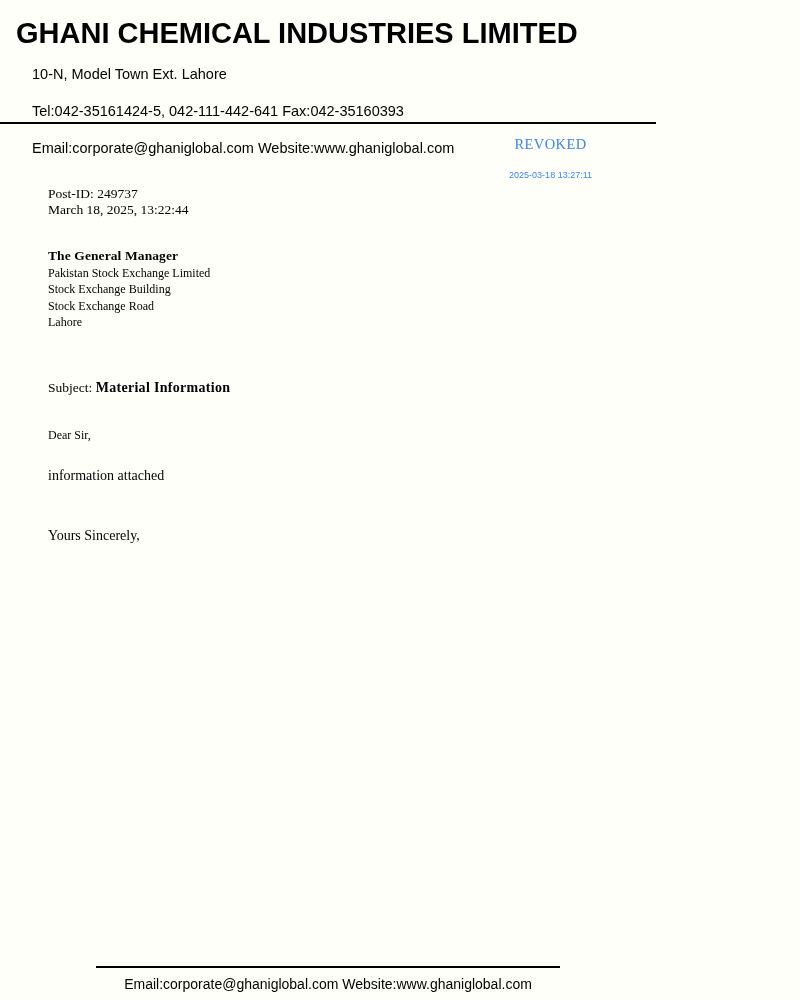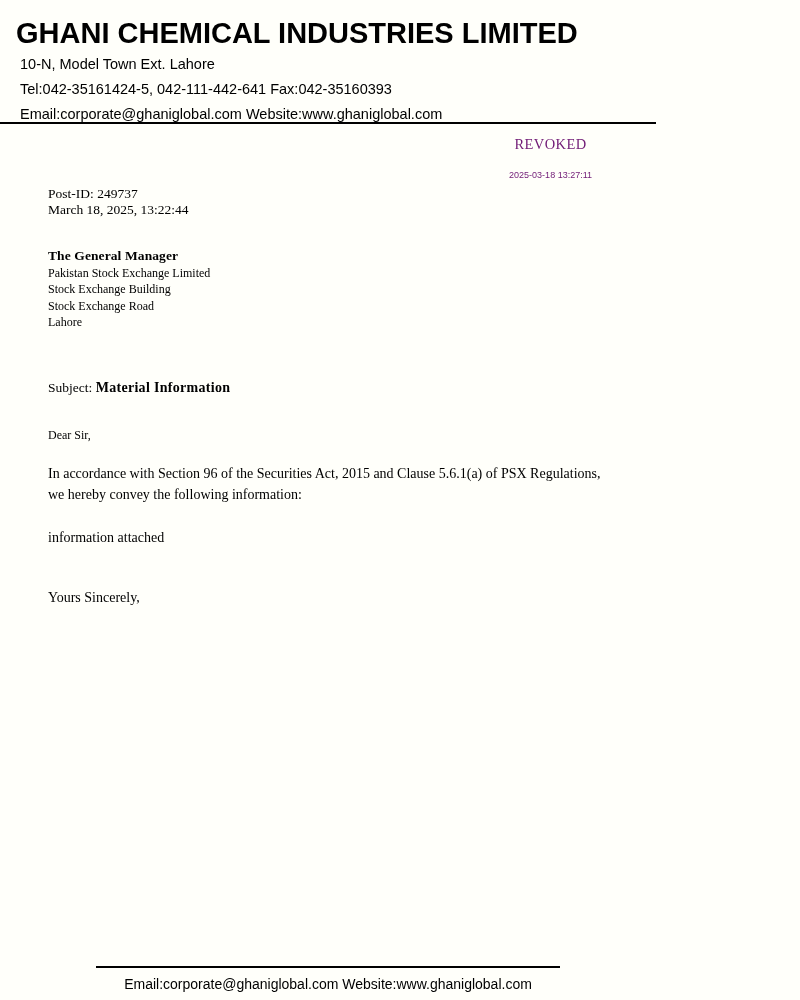--- a/index.html
+++ b/index.html
@@ -32,40 +32,40 @@
     font-size: 29px;
     letter-spacing: 0px;
     line-height: 1.05;
     margin: 0 0 6px 0;
     white-space: nowrap;
   }
   .addr-line {
     font-family: "Liberation Sans", sans-serif;
     font-size: 14.5px;
     line-height: 1.42;
-    margin: 4px;
+    margin: 16px;
     white-space: nowrap;
   }
 
   .header-rule {
     position: absolute;
     left: 0;
     right: 0;
     top: 122px;
     border-top: 2px solid #000;
     height: 0;
   }
 
   
   .revoked-block {
     position: absolute;
     right: 64px;
     top: 136px;
     text-align: center;
-    color: #701a75;
+    color: #3b82f6;
   }
   .revoked-title {
     font-family: "Liberation Serif", serif;
     font-size: 14.5px;
     line-height: 1.2;
     letter-spacing: 0.4px;
   }
   .revoked-time {
     font-family: "Liberation Sans", sans-serif;
     font-size: 9px;
@@ -180,21 +180,20 @@
       <div class="line">Lahore</div>
     </div>
 
     <div class="subject">
       <span class="label">Subject:</span>
       <span class="value">Material Information</span>
     </div>
 
     <div class="salutation">Dear Sir,</div>
 
-    <div class="para">In accordance with Section 96 of the Securities Act, 2015 and Clause 5.6.1(a) of PSX Regulations, we hereby convey the following information:</div>
 
     <div class="para attached">information attached</div>
 
     <div class="signoff">Yours Sincerely,</div>
 
   </div>
 
   <div class="footer-rule"></div>
   <div class="footer-text">Email:corporate@ghaniglobal.com Website:www.ghaniglobal.com</div>
 

